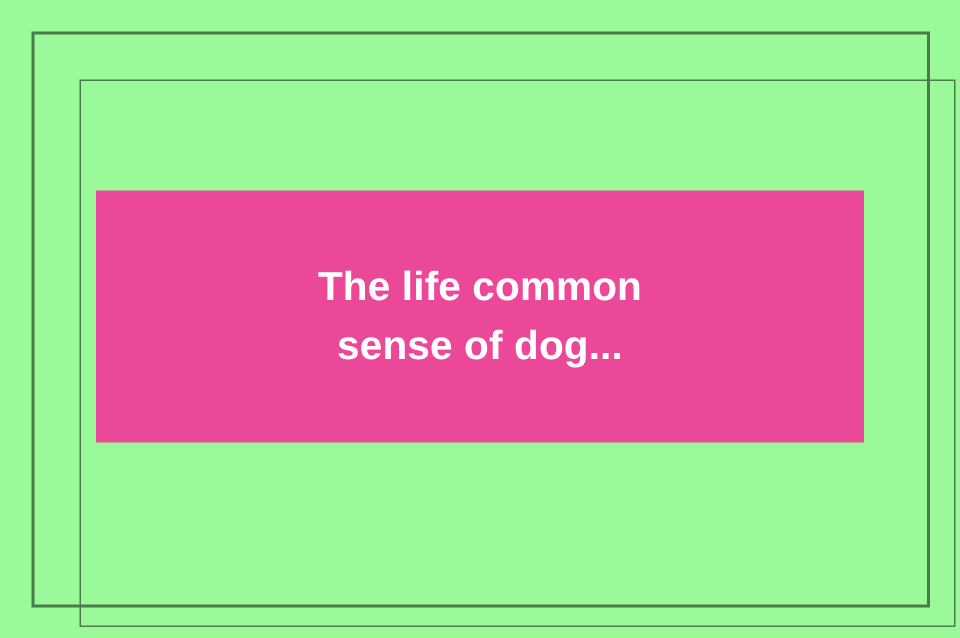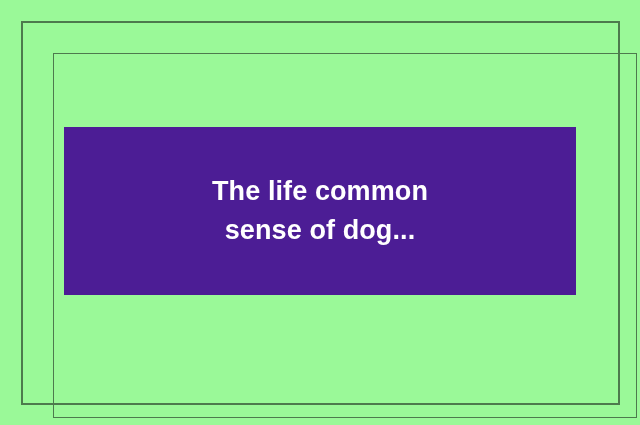--- a/index.html
+++ b/index.html
@@ -37,21 +37,21 @@
     border: 1px solid #4d7a4d;
   }
 
   
   #content-card {
     position: absolute;
     left: 64px;
     top: 127px;
     width: 512px;
     height: 168px;
-    background: #4c1d95;
+    background: #ec4899;
     display: flex;
     align-items: center;
     justify-content: center;
     text-align: center;
   }
 
   #card-title {
     color: #ffffff;
     font-family: "Liberation Sans", sans-serif;
     font-size: 27px;

